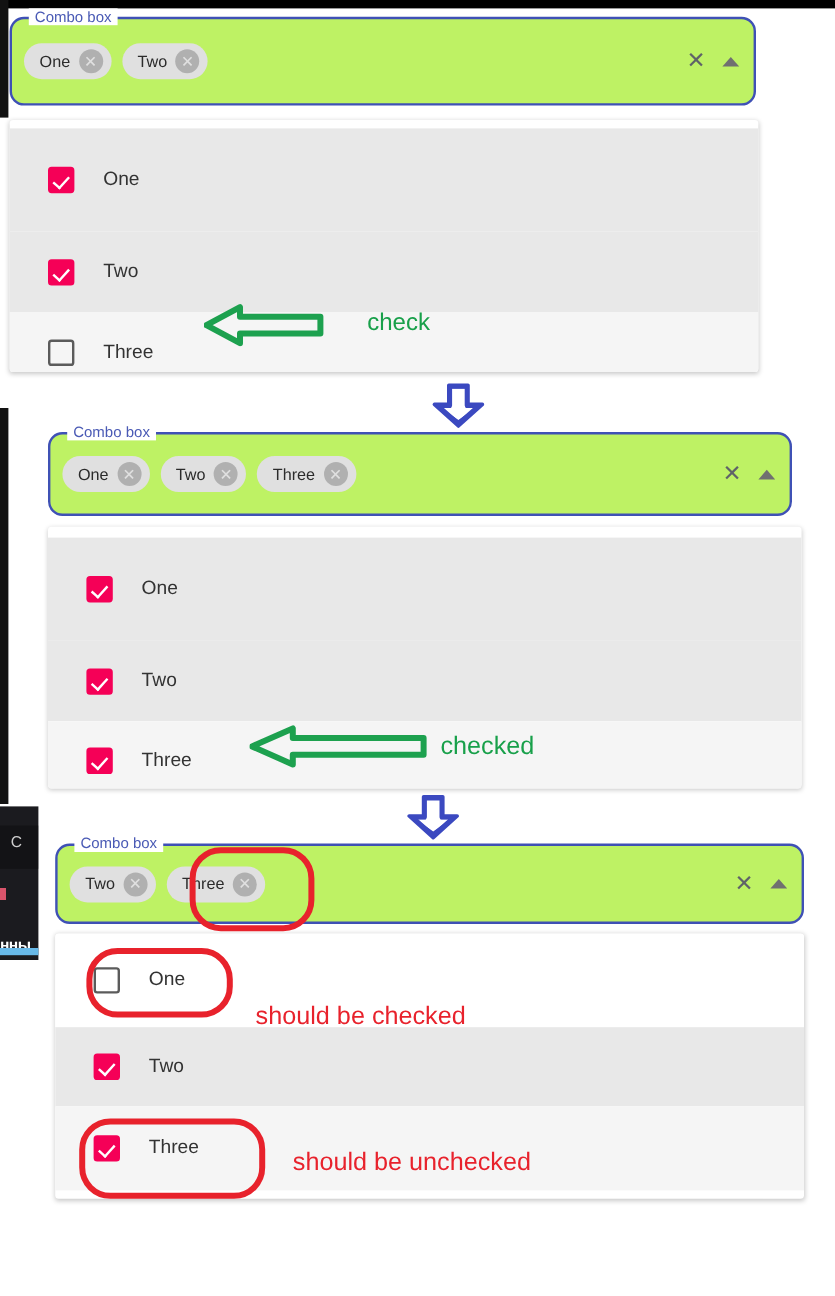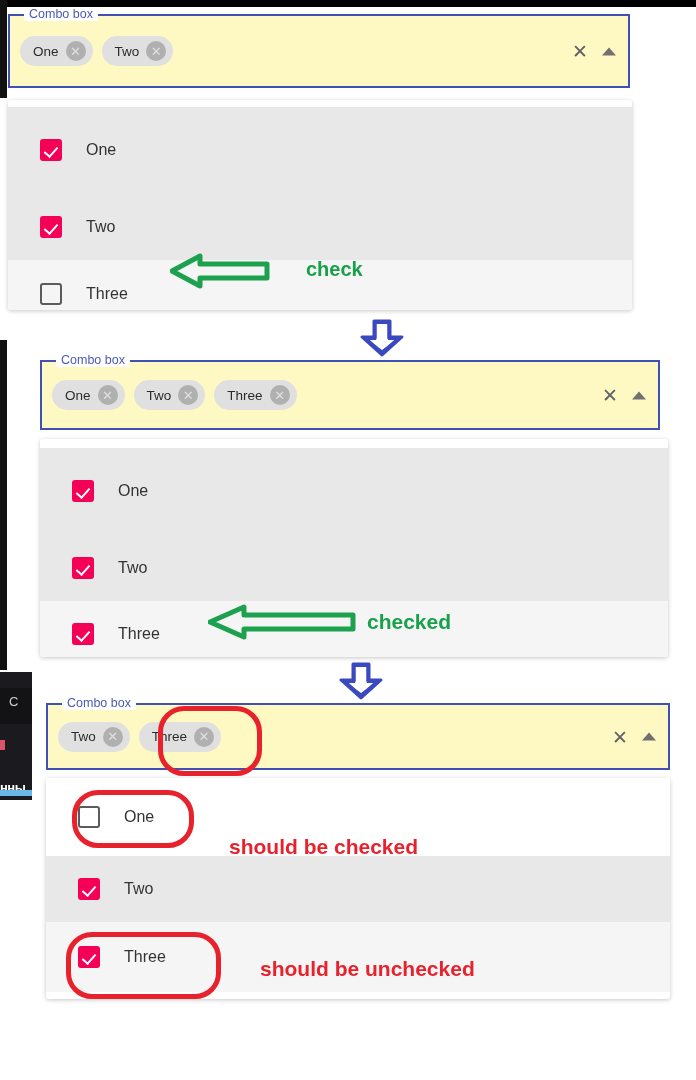--- a/index.html
+++ b/index.html
@@ -62,22 +62,22 @@
   .bg-blue-line {
     position: absolute; left: 0; top: 790px;
     width: 32px; height: 6px; background: #68b9e8;
   }
 
   
   .combo {
     position: absolute;
     box-sizing: border-box;
     border: 2px solid #3f51b5;
-    border-radius: 0;
-    background: #fef9c3;
+    border-radius: 12px;
+    background: #bef264;
   }
   .combo-legend {
     position: absolute;
     top: -9px; left: 14px;
     background: #ffffff;
     padding: 0 5px;
     color: #4a5ab5;
     font-size: 12.5px;
     line-height: 14px;
     white-space: nowrap;
@@ -185,25 +185,25 @@
   .opt-label {
     margin-left: 24px;
     color: #333333;
     font-size: 16px;
     white-space: nowrap;
   }
 
   
   .ann-text {
     position: absolute;
-    font-weight: 700;
+    font-weight: 400;
     white-space: nowrap;
   }
   .ann-green { color: #18a04a; }
-  .ann-red   { color: #e8222c; margin-left: 16px; }
+  .ann-red   { color: #e8222c; }
 
   .blue-arrow { position: absolute; }
   .green-arrow { position: absolute; }
 
   .red-box {
     position: absolute;
     box-sizing: border-box;
     border: 5px solid #e8222c;
     border-radius: 26px;
     background: transparent;

